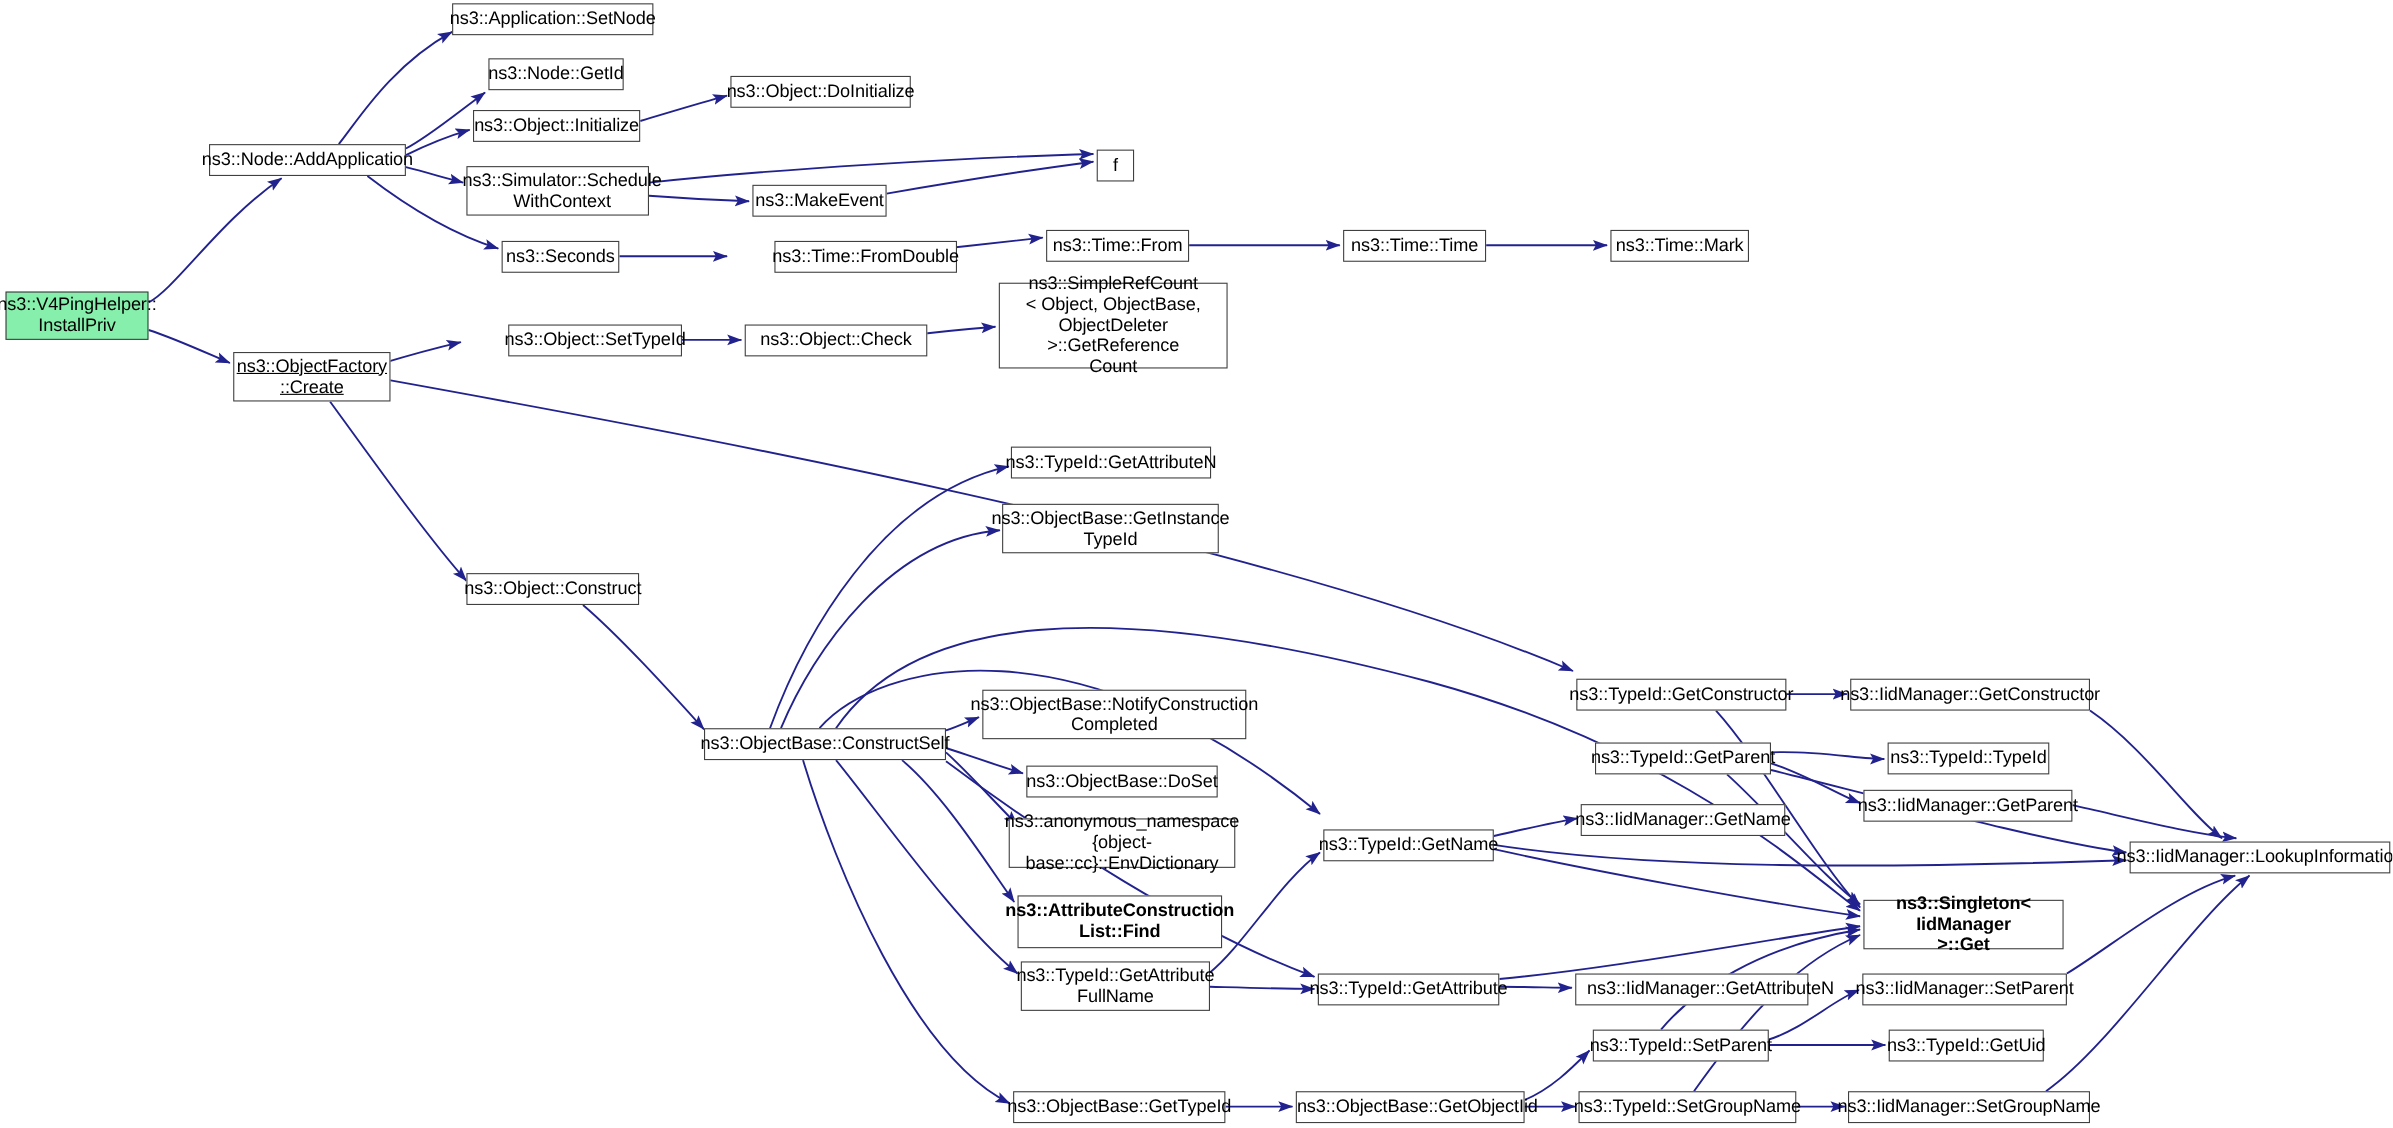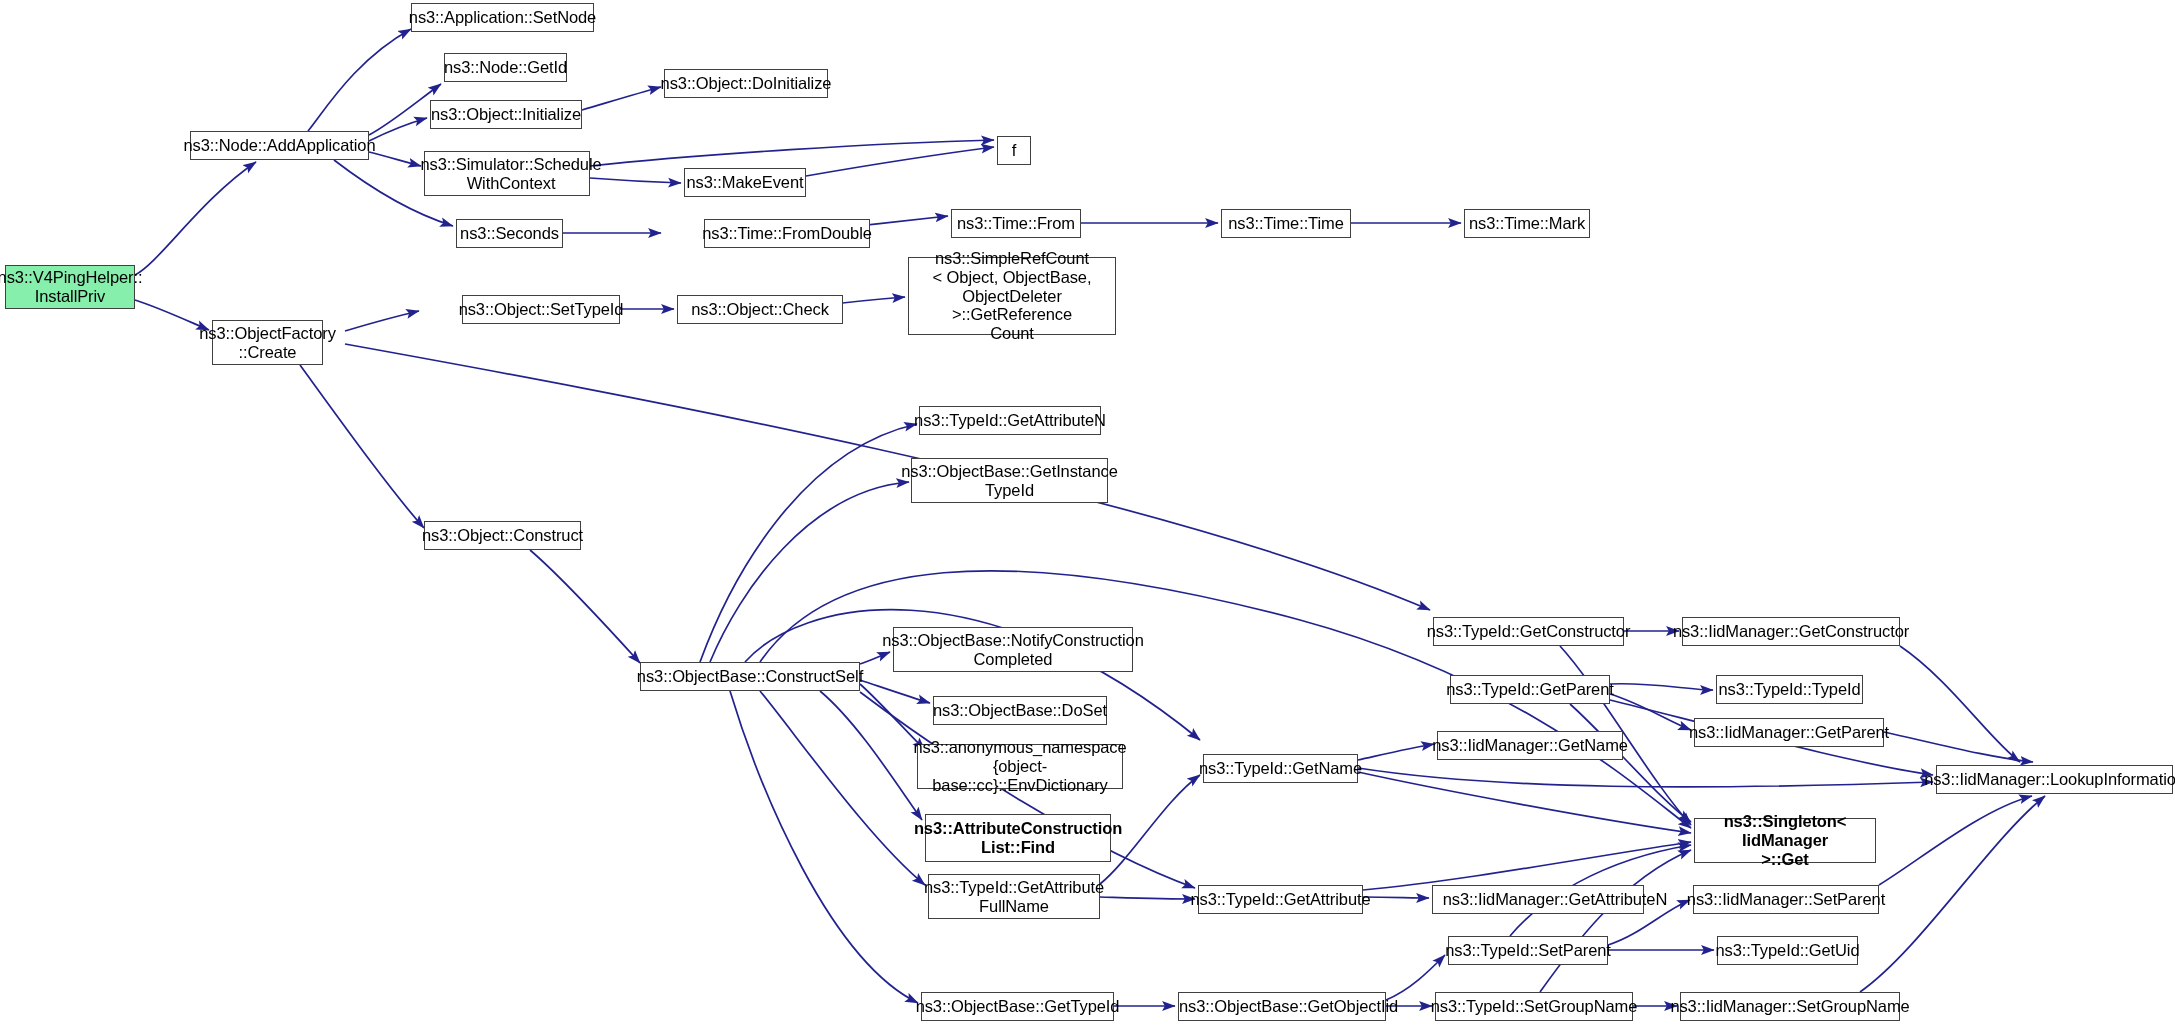--- a/index.html
+++ b/index.html
@@ -126,21 +126,21 @@
       <div class="node" style="left: 664px; top: 69px; width: 164px; height: 29px;">ns3::Object::DoInitialize</div>
       <div class="node" style="left: 424px; top: 151px; width: 166px; height: 45px; padding-left: 12px;">ns3::Simulator::Schedule
 WithContext</div>
       <div class="node" style="left: 997px; top: 136px; width: 34px; height: 29px;">f</div>
       <div class="node" style="left: 684px; top: 168px; width: 122px; height: 29px;">ns3::MakeEvent</div>
       <div class="node" style="left: 456px; top: 219px; width: 107px; height: 29px;">ns3::Seconds</div>
       <div class="node" style="left: 664px; top: 219px; width: 166px; height: 29px; margin-left: 40px;">ns3::Time::FromDouble</div>
       <div class="node" style="left: 951px; top: 209px; width: 130px; height: 29px;">ns3::Time::From</div>
       <div class="node" style="left: 1221px; top: 209px; width: 130px; height: 29px;">ns3::Time::Time</div>
       <div class="node" style="left: 1464px; top: 209px; width: 126px; height: 29px;">ns3::Time::Mark</div>
-      <div class="node" style="left: 212px; top: 320px; width: 111px; height: 45px;">ns3::ObjectFactory
+      <div class="node" style="left: 212px; top: 320px; width: 143px; height: 45px; text-decoration: underline;">ns3::ObjectFactory
 ::Create</div>
       <div class="node" style="left: 422px; top: 295px; width: 158px; height: 29px; margin-left: 40px;">ns3::Object::SetTypeId</div>
       <div class="node" style="left: 677px; top: 295px; width: 166px; height: 29px;">ns3::Object::Check</div>
       <div class="node" style="left: 908px; top: 257px; width: 208px; height: 78px;">ns3::SimpleRefCount
 &lt; Object, ObjectBase,
 ObjectDeleter &gt;::GetReference
 Count</div>
       <div class="node" style="left: 424px; top: 521px; width: 157px; height: 29px;">ns3::Object::Construct</div>
       <div class="node" style="left: 640px; top: 662px; width: 220px; height: 29px;">ns3::ObjectBase::ConstructSelf</div>
       <div class="node" style="left: 919px; top: 406px; width: 182px; height: 29px;">ns3::TypeId::GetAttributeN</div>

